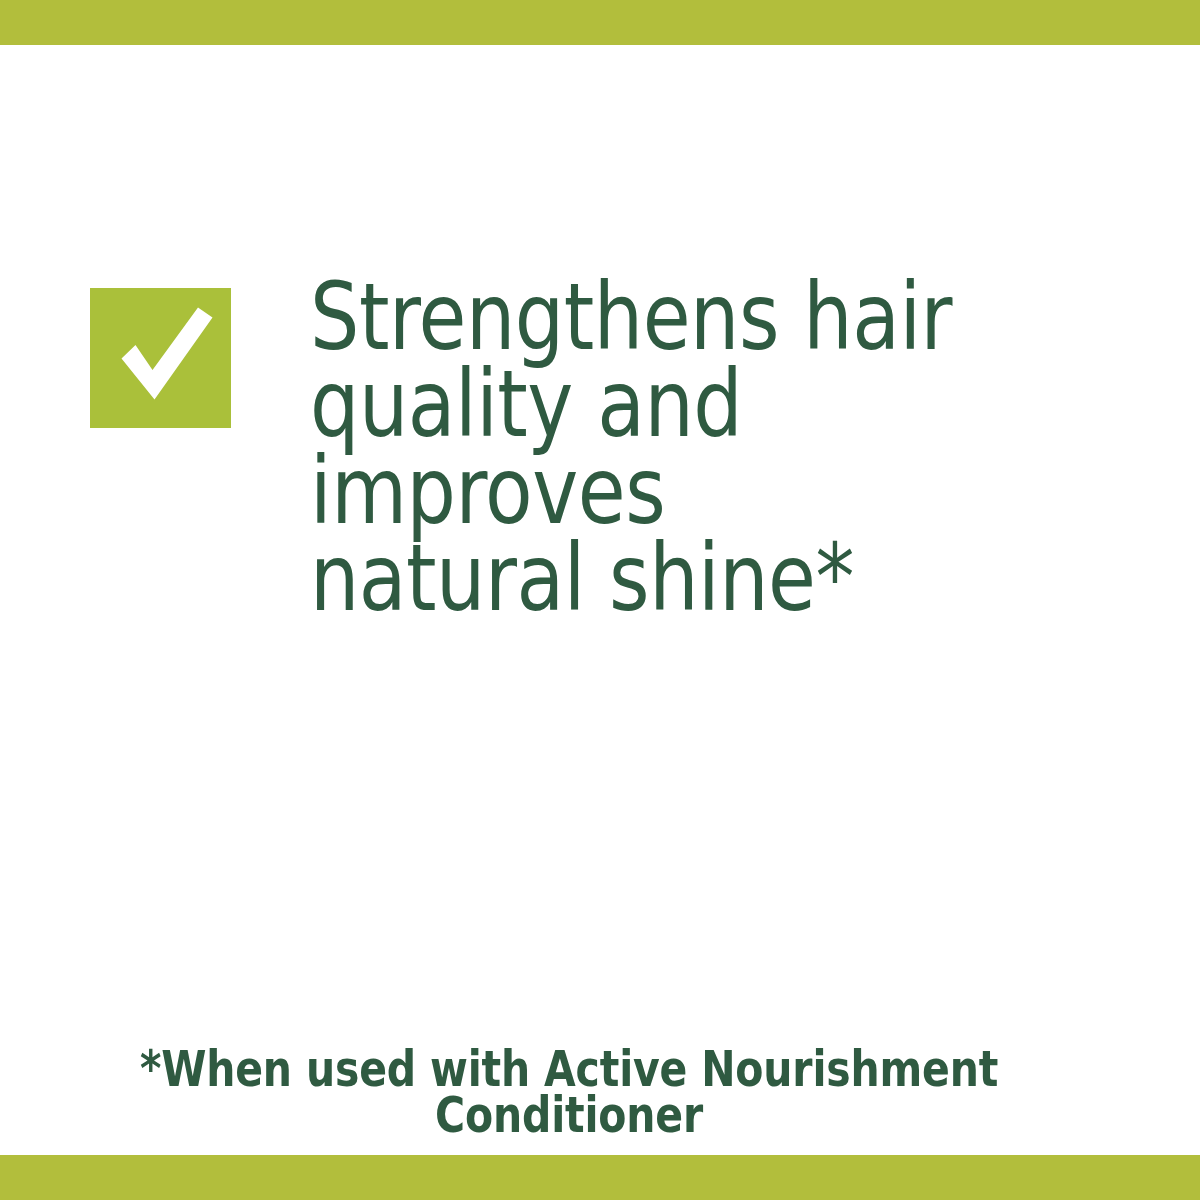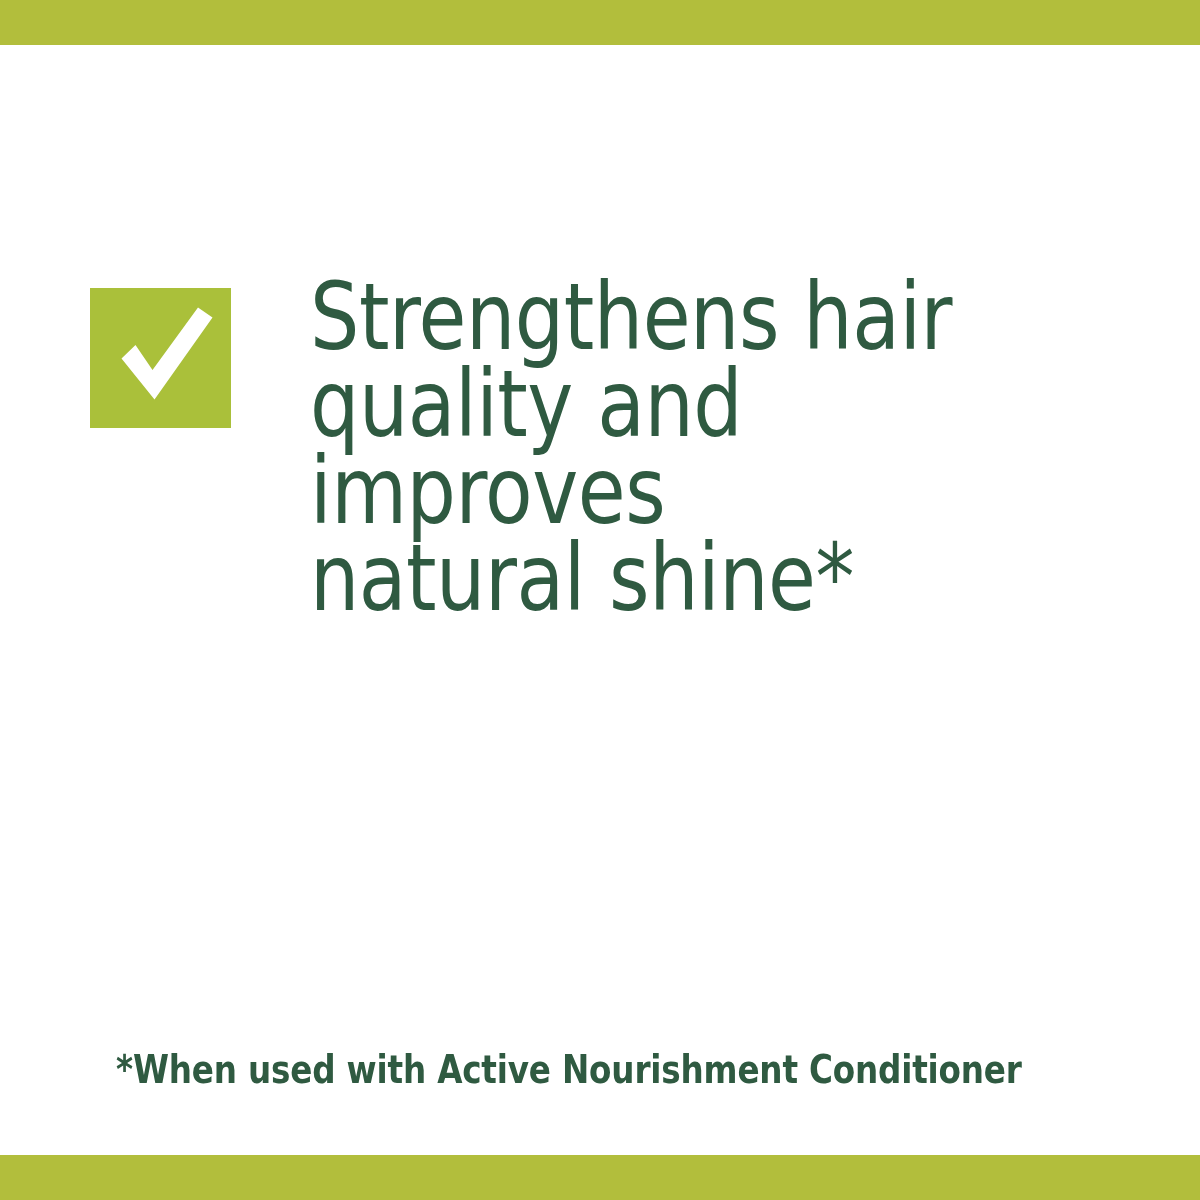--- a/index.html
+++ b/index.html
@@ -91,21 +91,21 @@
   
   .footnote {
     position: absolute;
     left: 0;
     right: 0;
     top: 1047px;
     text-align: center;
     color: #2f5a41;
     font-family: "DejaVu Sans Condensed", "Liberation Sans Narrow", "Liberation Sans", sans-serif;
     font-weight: 700;
-    font-size: 39px;
+    font-size: 49px;
     line-height: 46px;
     letter-spacing: -0.2px;
   }
   .footnote span {
     display: inline-block;
     transform: scaleX(0.93);
   }
 </style>
 </head>
 <body>

